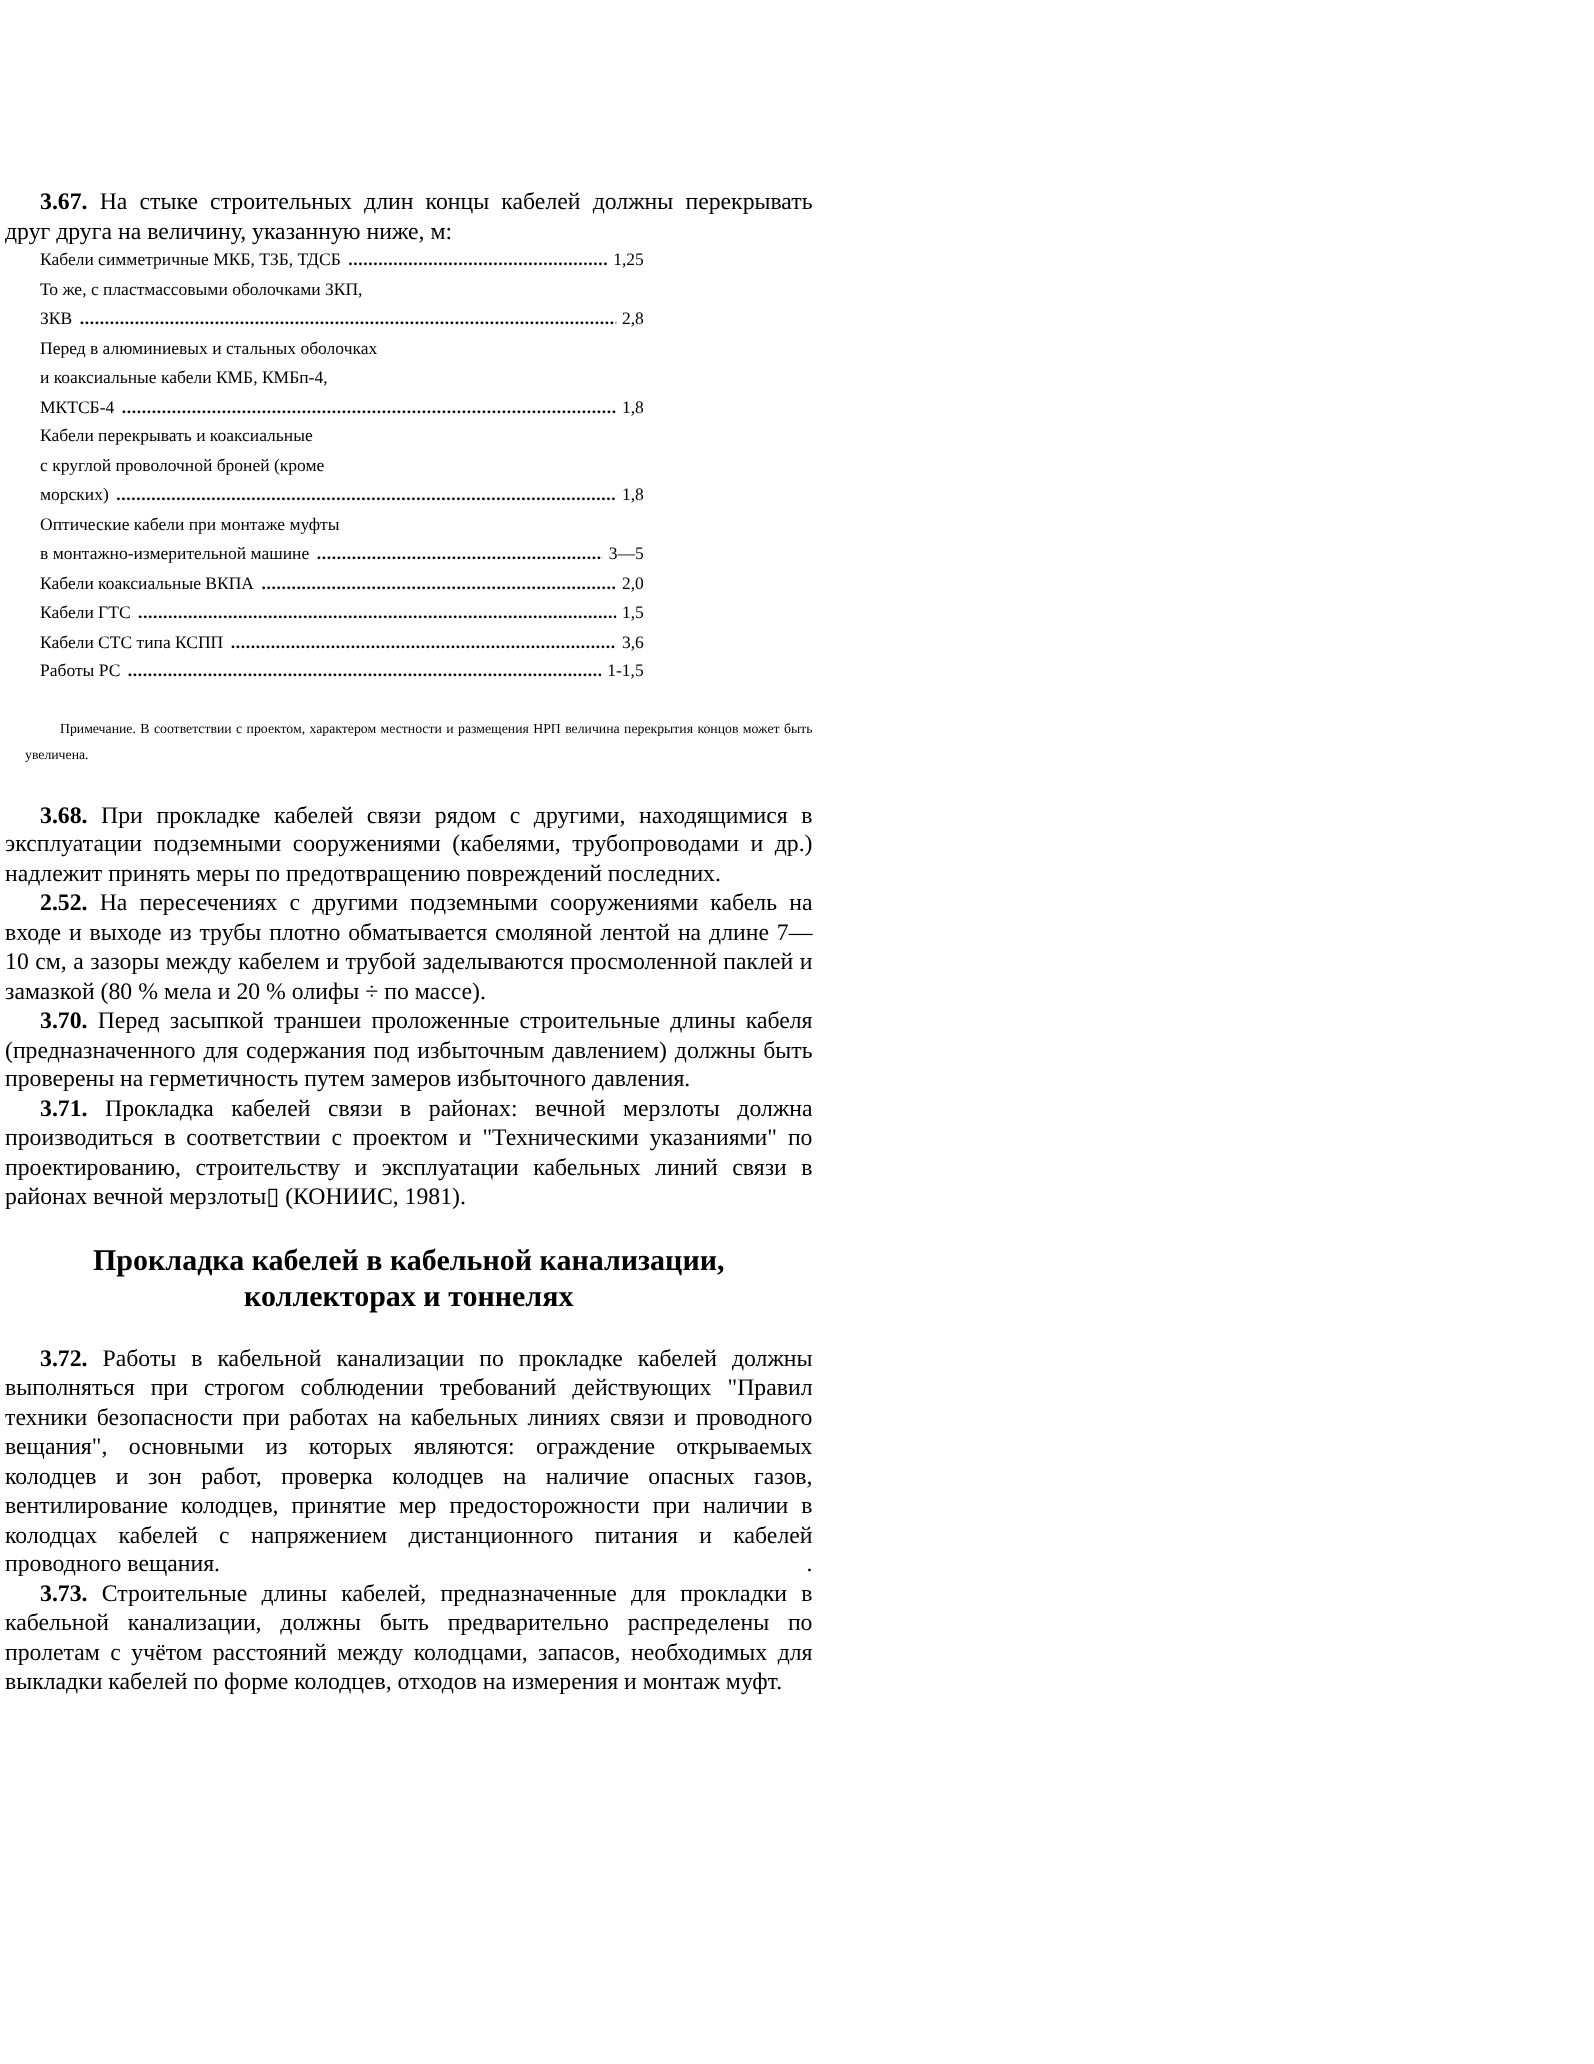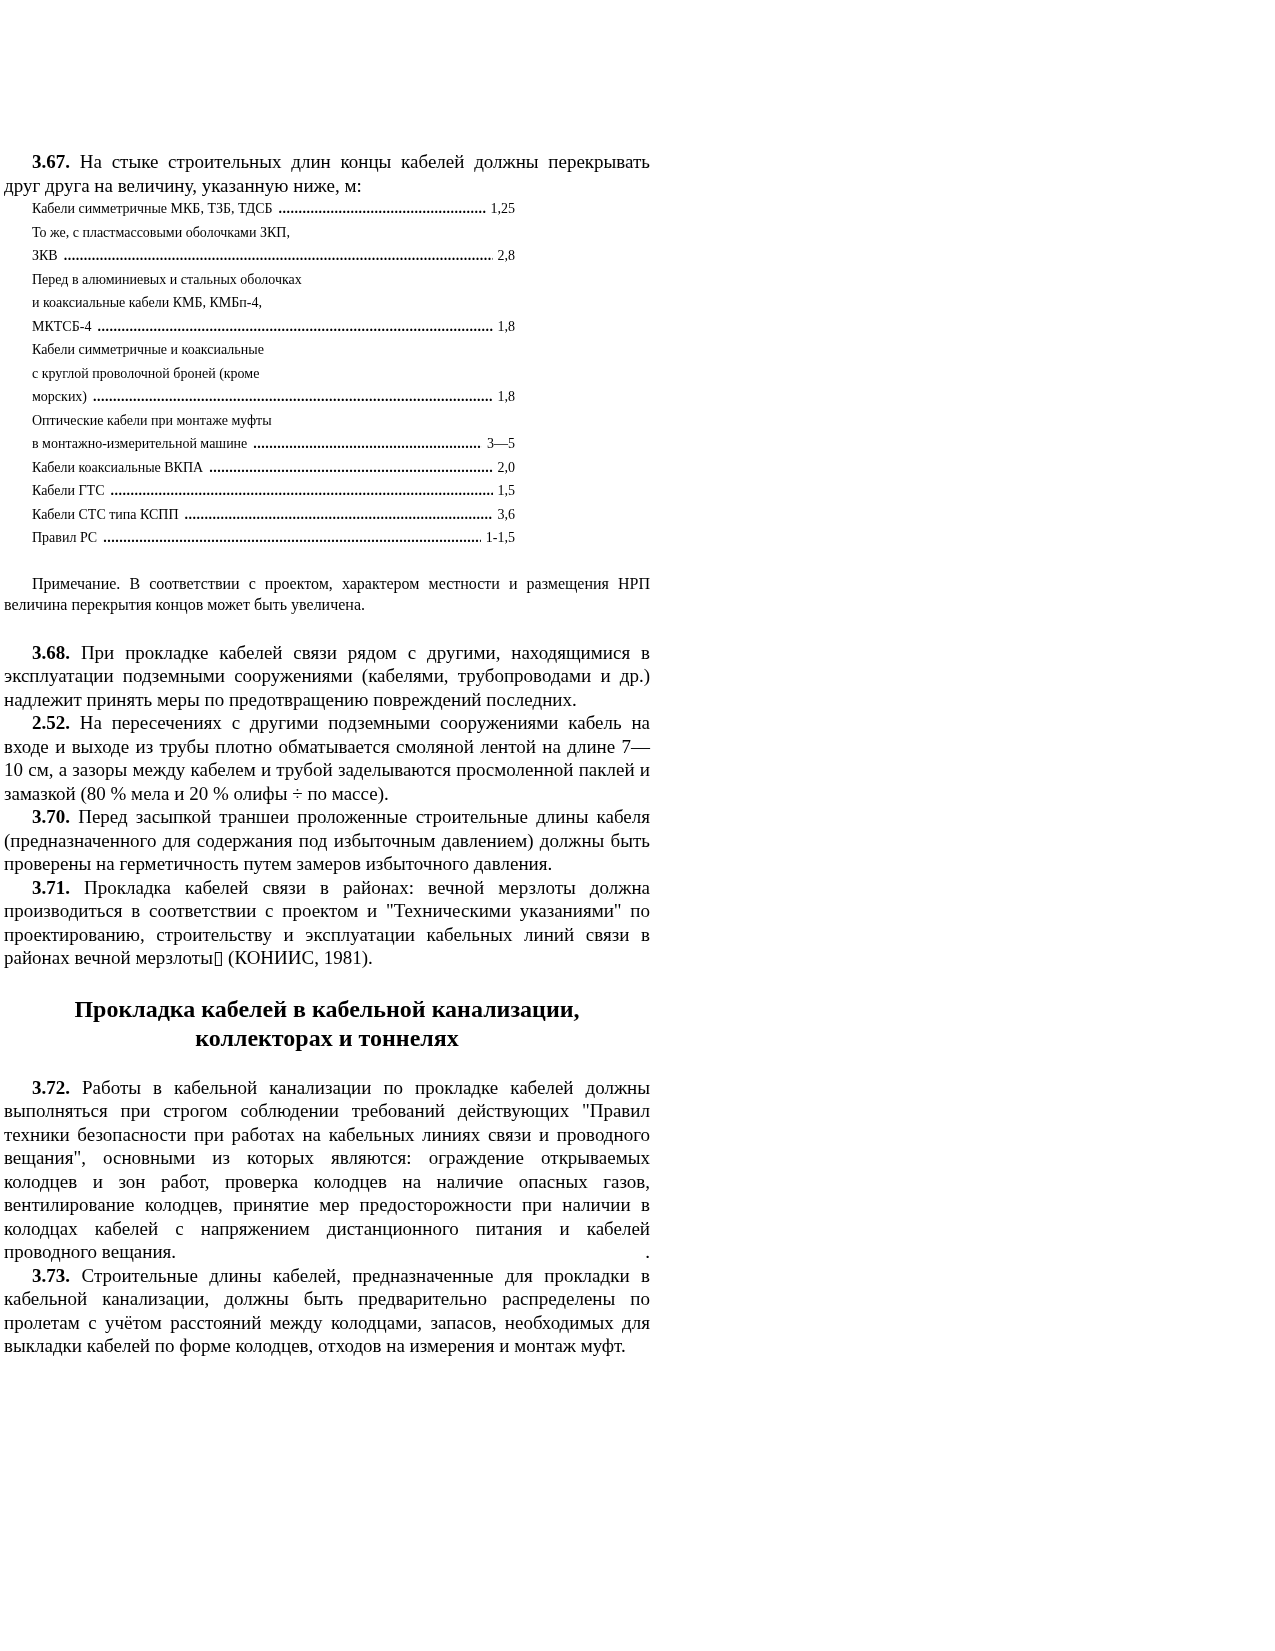--- a/index.html
+++ b/index.html
@@ -49,22 +49,22 @@
     min-width: 0;
     overflow: hidden;
     white-space: nowrap;
     font-weight: 700;
     letter-spacing: 0.5px;
     margin: 0 5px 0 6px;
   }
   .dotrow .val { white-space: nowrap; flex: 0 0 auto; }
 
   .note {
-    margin: 23px 0 26px 0;
-    font-size: 16px;
+    margin: 23px 0 26px 16px;
+    font-size: 11px;
     line-height: 21px;
     text-align: justify;
     text-indent: 28px;
   }
 
   .heading {
     margin: 25px 0 23px 0;
     font-size: 24px;
     line-height: 29px;
     font-weight: 700;
@@ -91,21 +91,21 @@
         <span class="dots">........................................................................................................................................................................................................</span>
         <span class="val">2,8</span>
       </div>
       <div class="list-line">Перед в алюминиевых и стальных оболочках</div>
       <div class="list-line">и коаксиальные кабели КМБ, КМБп-4,</div>
       <div class="list-line dotrow">
         <span class="lbl">МКТСБ-4</span>
         <span class="dots">........................................................................................................................................................................................................</span>
         <span class="val">1,8</span>
       </div>
-      <div class="list-line">Кабели симметричные и коаксиальные</div>
+      <div class="list-line">Кабели перекрывать и коаксиальные</div>
       <div class="list-line">с круглой проволочной броней (кроме</div>
       <div class="list-line dotrow">
         <span class="lbl">морских)</span>
         <span class="dots">........................................................................................................................................................................................................</span>
         <span class="val">1,8</span>
       </div>
       <div class="list-line">Оптические кабели при монтаже муфты</div>
       <div class="list-line dotrow">
         <span class="lbl">в монтажно-измерительной машине</span>
         <span class="dots">........................................................................................................................................................................................................</span>
@@ -120,21 +120,21 @@
         <span class="lbl">Кабели ГТС</span>
         <span class="dots">........................................................................................................................................................................................................</span>
         <span class="val">1,5</span>
       </div>
       <div class="list-line dotrow">
         <span class="lbl">Кабели СТС типа КСПП</span>
         <span class="dots">........................................................................................................................................................................................................</span>
         <span class="val">3,6</span>
       </div>
       <div class="list-line dotrow">
-        <span class="lbl">Правил РС</span>
+        <span class="lbl">Работы РС</span>
         <span class="dots">........................................................................................................................................................................................................</span>
         <span class="val">1-1,5</span>
       </div>
     </div>
 
   <p class="note"><span>Примечание. В соответствии с проектом, характером местности и размещения НРП величина перекрытия концов может быть увеличена.</span></p>
 
   <p class="para"><b class="pnum">3.68.</b> <span>При прокладке кабелей связи рядом с другими, находящимися в эксплуатации подземными сооружениями (кабелями, трубопроводами и др.) надлежит принять меры по предотвращению повреждений последних.</span></p>
 
   <p class="para"><b class="pnum">2.52.</b> <span>На пересечениях с другими подземными сооружениями кабель на входе и выходе из трубы плотно обматывается смоляной лентой на длине 7—10 см, а зазоры между кабелем и трубой заделываются просмоленной паклей и замазкой (80 % мела и 20 % олифы ÷ по массе).</span></p>

